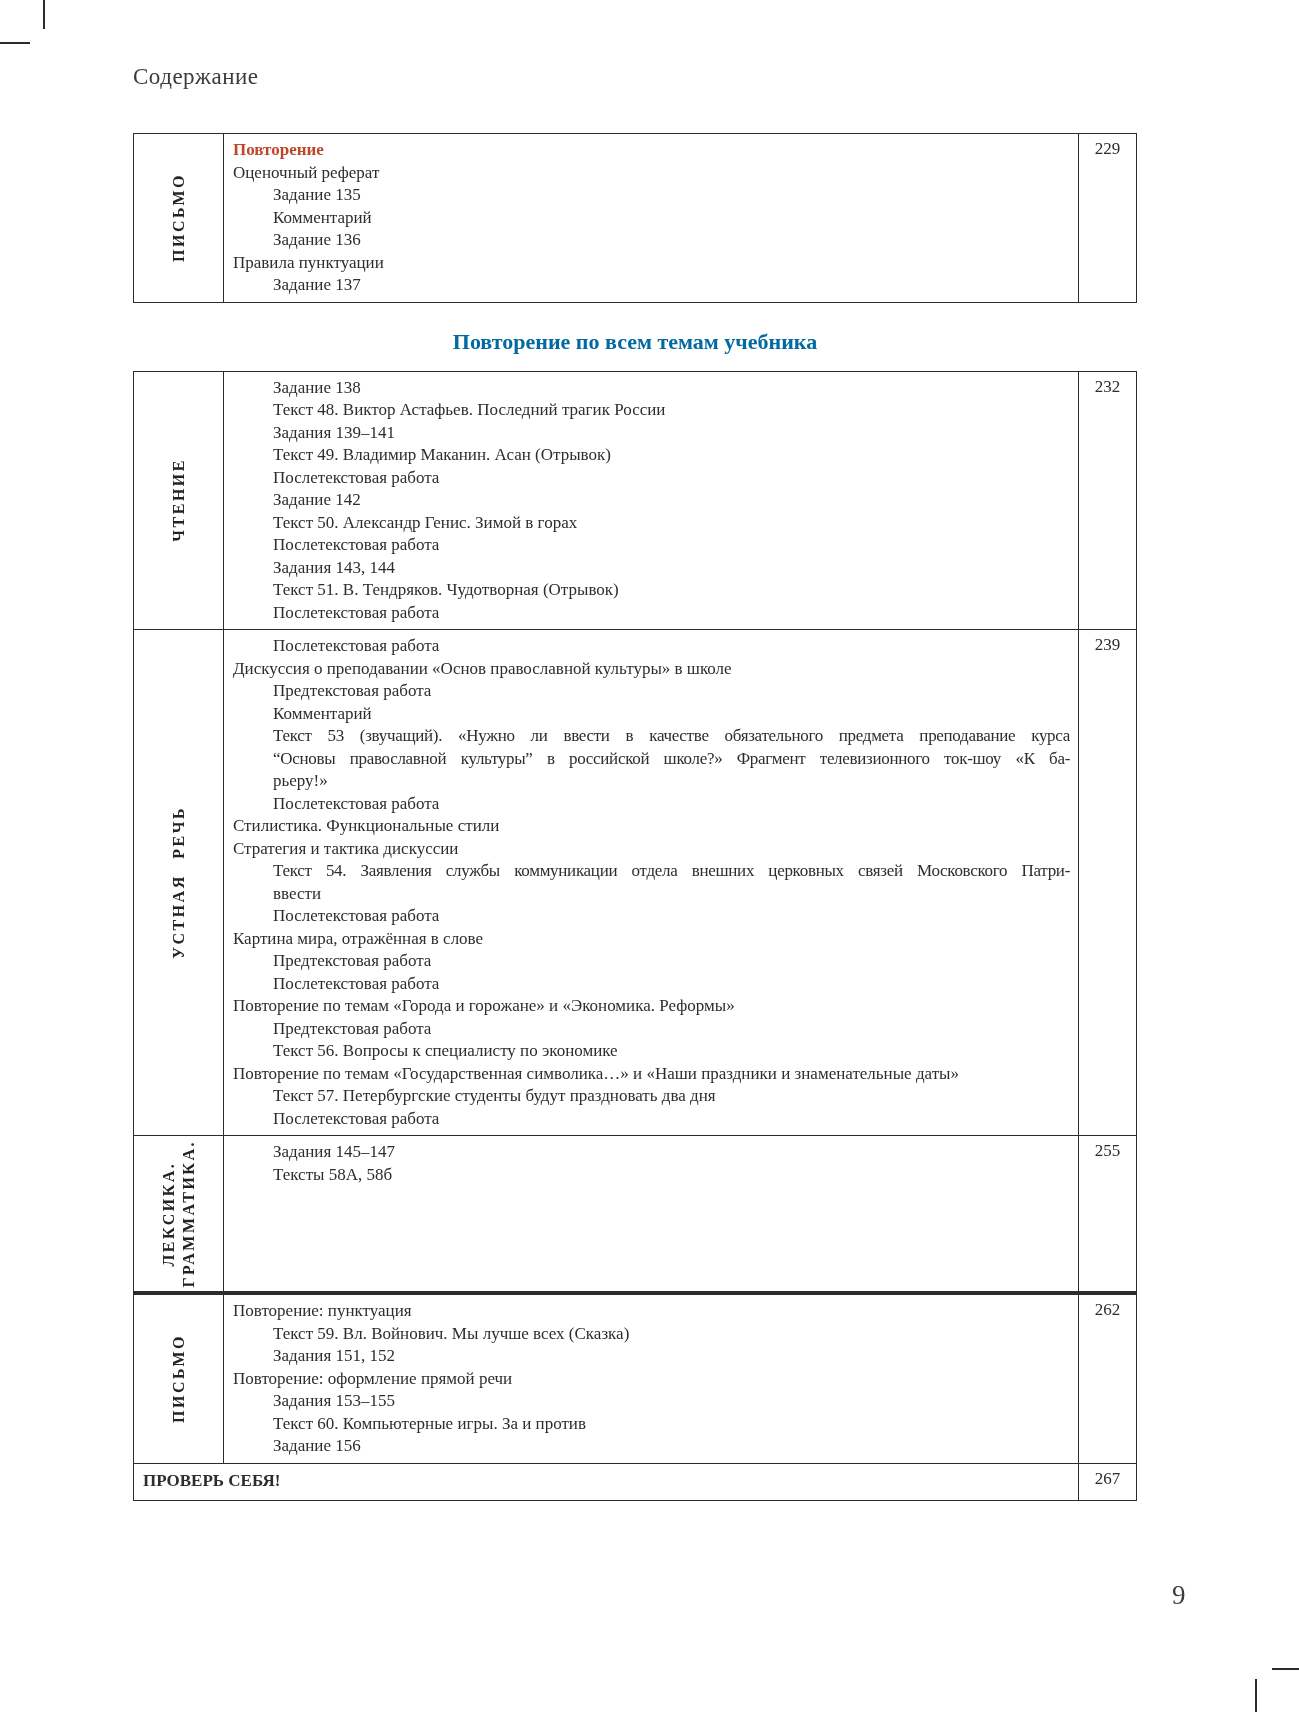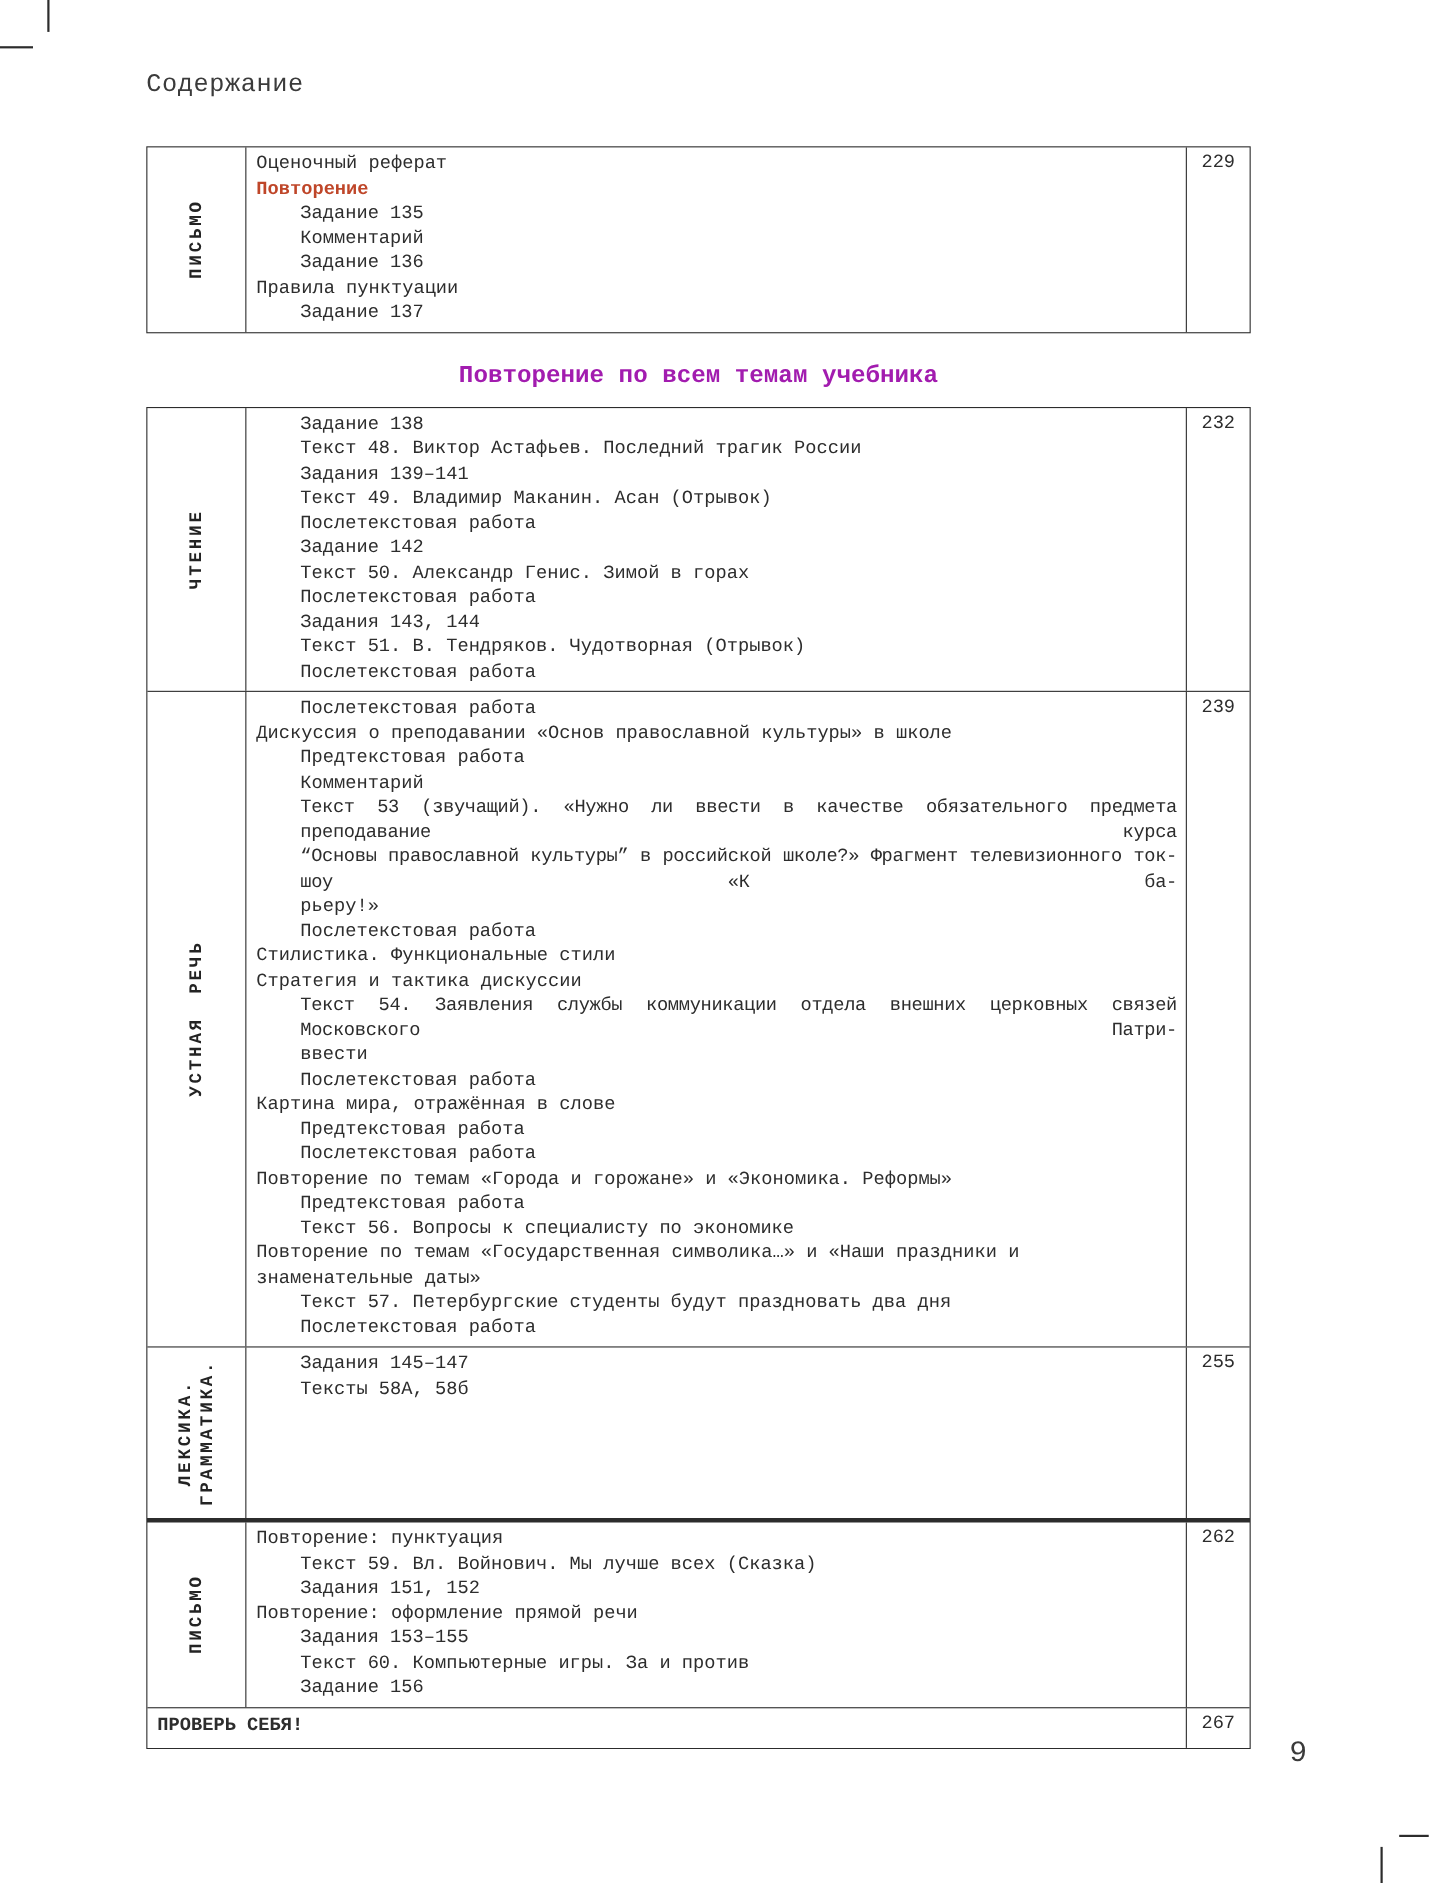--- a/index.html
+++ b/index.html
@@ -1,18 +1,18 @@
 <!DOCTYPE html>
 <html><head>
 <meta charset="utf-8">
 <style>
   html,body { margin:0; padding:0; background:#ffffff; }
   .page {
     position:relative; width:1299px; height:1712px; background:#ffffff;
-    font-family:Liberation Mono, monospace; color:#2d2d2d; overflow:hidden;
+    font-family:Liberation Serif, serif; color:#2d2d2d; overflow:hidden;
   }
   .heading {
     position:absolute; left:133px; top:64px;
     font-size:23px; letter-spacing:0.5px; color:#3b3b3b;
   }
   .content { position:absolute; left:133px; top:133px; width:1004px; }
 
   .toc-table { border:1.5px solid #2c2c2c; box-sizing:border-box; background:#fff; }
   .toc-table.thick-top { border-top-width:3px; }
 
@@ -40,21 +40,21 @@
   .accent { color:#bf4629; }
   .bold { font-weight:bold; }
   .wrap-line.j { text-align:justify; text-align-last:justify; letter-spacing:-0.3px; }
 
   
   .r1-2 { min-height:155px; }   
   .r2-1 { min-height:36px; }    
 
   .section-title {
     margin:26px 0 16px 0; text-align:center;
-    font-size:22px; font-weight:bold; color:#a21caf;
+    font-size:22px; font-weight:bold; color:#0369a1;
   }
 
   .folio { position:absolute; left:1172px; top:1580px; font-size:27px; color:#3b3b3b; }
 
   .crop { position:absolute; background:#2c2c2c; }
   .crop-tl-v { left:43px;  top:0;      width:1.5px; height:29px; }
   .crop-tl-h { left:0;     top:42px;   width:30px;  height:1.5px; }
   .crop-br-h { left:1272px;top:1668px; width:27px;  height:1.5px; }
   .crop-br-v { left:1255px;top:1679px; width:1.5px; height:33px; }
 </style>
@@ -71,22 +71,22 @@
 
   <div class="content">
     <div class="toc-table">
         <div class="toc-row r0-0">
           <div class="label-cell">
             <div class="vertical-text">
               <div>ПИСЬМО</div>
             </div>
           </div>
           <div class="content-cell">
+            <div class="toc-item indent-0 accent bold">Повторение</div>
             <div class="toc-item indent-0">Оценочный реферат</div>
-            <div class="toc-item indent-0 accent bold">Повторение</div>
             <div class="toc-item indent-1">Задание 135</div>
             <div class="toc-item indent-1">Комментарий</div>
             <div class="toc-item indent-1">Задание 136</div>
             <div class="toc-item indent-0">Правила пунктуации</div>
             <div class="toc-item indent-1">Задание 137</div>
           </div>
           <div class="page-cell">229</div>
         </div>
       </div>
     <div class="section-title">Повторение по всем темам учебника</div>

